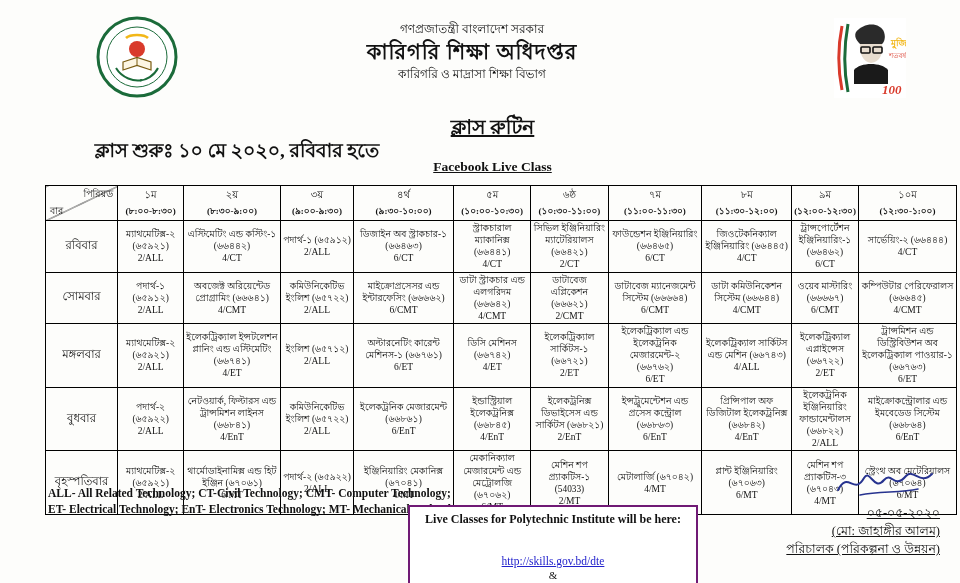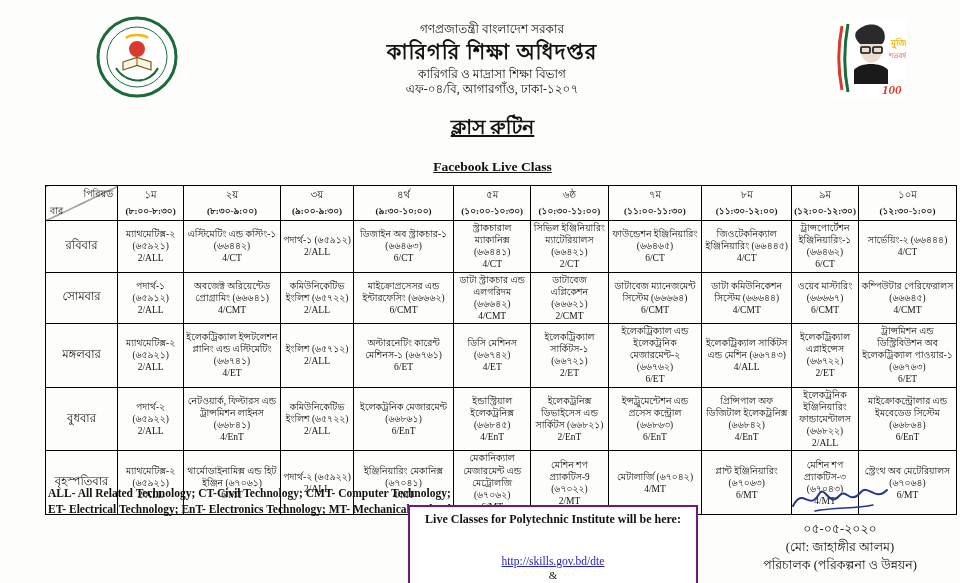--- a/index.html
+++ b/index.html
@@ -7,21 +7,21 @@
   html,body { background:#888; }
   .page {
     position:relative; width:960px; height:583px; margin:0 auto;
     background:#fdfdfb; overflow:hidden;
     font-family:"Liberation Serif","DejaVu Serif",serif; color:#111;
   }
   
   .seal { position:absolute; left:96px; top:16px; width:82px; height:82px; }
   .mujib { position:absolute; left:834px; top:18px; width:72px; height:80px; }
   
-  .gov-head { position:absolute; left:252px; top:22px; width:480px; text-align:center; line-height:1.3; }
+  .gov-head { position:absolute; left:232px; top:22px; width:480px; text-align:center; line-height:1.3; }
   .gh-small { font-size:12px; }
   .gh-big { font-size:21px; font-weight:bold; letter-spacing:1px; margin:1px 0; }
   
   .routine-title { position:absolute; left:320px; top:112px; width:345px; text-align:center;
                    font-size:20px; font-weight:bold; text-decoration:underline; }
   .start-note { position:absolute; left:72px; top:136px; width:330px; text-align:center;
                 font-size:19px; font-weight:bold; }
   .course-note { position:absolute; left:320px; top:141px; width:345px; text-align:center;
                  font-size:11px; font-weight:bold; }
   .platform { position:absolute; left:320px; top:159px; width:345px; text-align:center;
@@ -53,21 +53,21 @@
   .corner-top { position:absolute; top:1px; right:4px; font-size:9.5px; }
   .corner-bottom { position:absolute; bottom:1px; left:4px; font-size:9.5px; }
   
   .legend { position:absolute; left:48px; top:486px; font-family:"Liberation Serif",serif;
             font-size:11.5px; font-weight:bold; line-height:1.35; }
   .live-box { position:absolute; left:408px; top:505px; width:290px; border:2px solid #701a75;
               background:#fff; text-align:center; padding:5px 6px 7px; }
   .live-box .lb-head { font-size:12px; font-weight:bold; font-family:"Liberation Serif",serif; }
   .live-box a { display:block; font-size:11.5px; text-decoration:underline; cursor:pointer; margin-top:2px; }
   .live-box .amp { font-size:11px; margin-top:2px; }
-  .signoff { position:absolute; left:740px; top:482px; width:200px; text-align:center; }
+  .signoff { position:absolute; left:740px; top:466px; width:200px; text-align:right;text-decoration:underline; }
   .signoff .sig-img { height:34px; }
   .signoff .so-line { font-size:12.5px; line-height:1.45; }
 </style>
 </head>
 <body>
 
 <div class="page">
 
   <div class="seal">
     <svg viewBox="0 0 82 82" width="82" height="82">
@@ -95,24 +95,24 @@
       <text x="57" y="28" font-size="9" fill="#f2b718" font-weight="bold">মুজিব</text>
       <text x="55" y="40" font-size="7" fill="#d93a2b">শতবর্ষ</text>
       <text x="48" y="76" font-size="13" font-style="italic" font-weight="bold" fill="#d93a2b">100</text>
     </svg>
   </div>
 
   <div class="gov-head">
     <div class="gh-small">গণপ্রজাতন্ত্রী বাংলাদেশ সরকার</div>
     <div class="gh-big">কারিগরি শিক্ষা অধিদপ্তর</div>
     <div class="gh-small">কারিগরি ও মাদ্রাসা শিক্ষা বিভাগ</div>
-    <div class="gh-small">এফ-০৪/বি, আগারগাঁও, ঢাকা-১২০৭</div>
   </div>
 
   <div class="routine-title">ক্লাস রুটিন</div>
+  <div class="start-note">ক্লাস শুরুঃ ১০ মে ২০২০, রবিবার হতে</div>
   <div class="platform">Facebook Live Class</div>
 
   <table class="routine">
     <colgroup>
       <col style="width:70px">
         <col style="width:64px">
         <col style="width:94px">
         <col style="width:71px">
       <col style="width:97px">
         <col style="width:75px">
@@ -359,21 +359,21 @@
           </td>
           <td class="class-cell">
             <div>ইঞ্জিনিয়ারিং মেকানিক্স (৬৭০৪১)</div>
             <div class="grp">4/MT</div>
           </td>
           <td class="class-cell">
             <div>মেকানিক্যাল মেজারমেন্ট এন্ড মেট্রোলজি (৬৭০৬২)</div>
             <div class="grp">6/MT</div>
           </td>
           <td class="class-cell">
-            <div>মেশিন শপ প্র্যাকটিস-9 (৬৭০২২)</div>
+            <div>মেশিন শপ প্র্যাকটিস-১ (54033)</div>
             <div class="grp">2/MT</div>
           </td>
           <td class="class-cell">
             <div>মেটালার্জি (৬৭০৪২)</div>
             <div class="grp">4/MT</div>
           </td>
           <td class="class-cell">
             <div>প্লান্ট ইঞ্জিনিয়ারিং (৬৭০৬৩)</div>
             <div class="grp">6/MT</div>
           </td>

